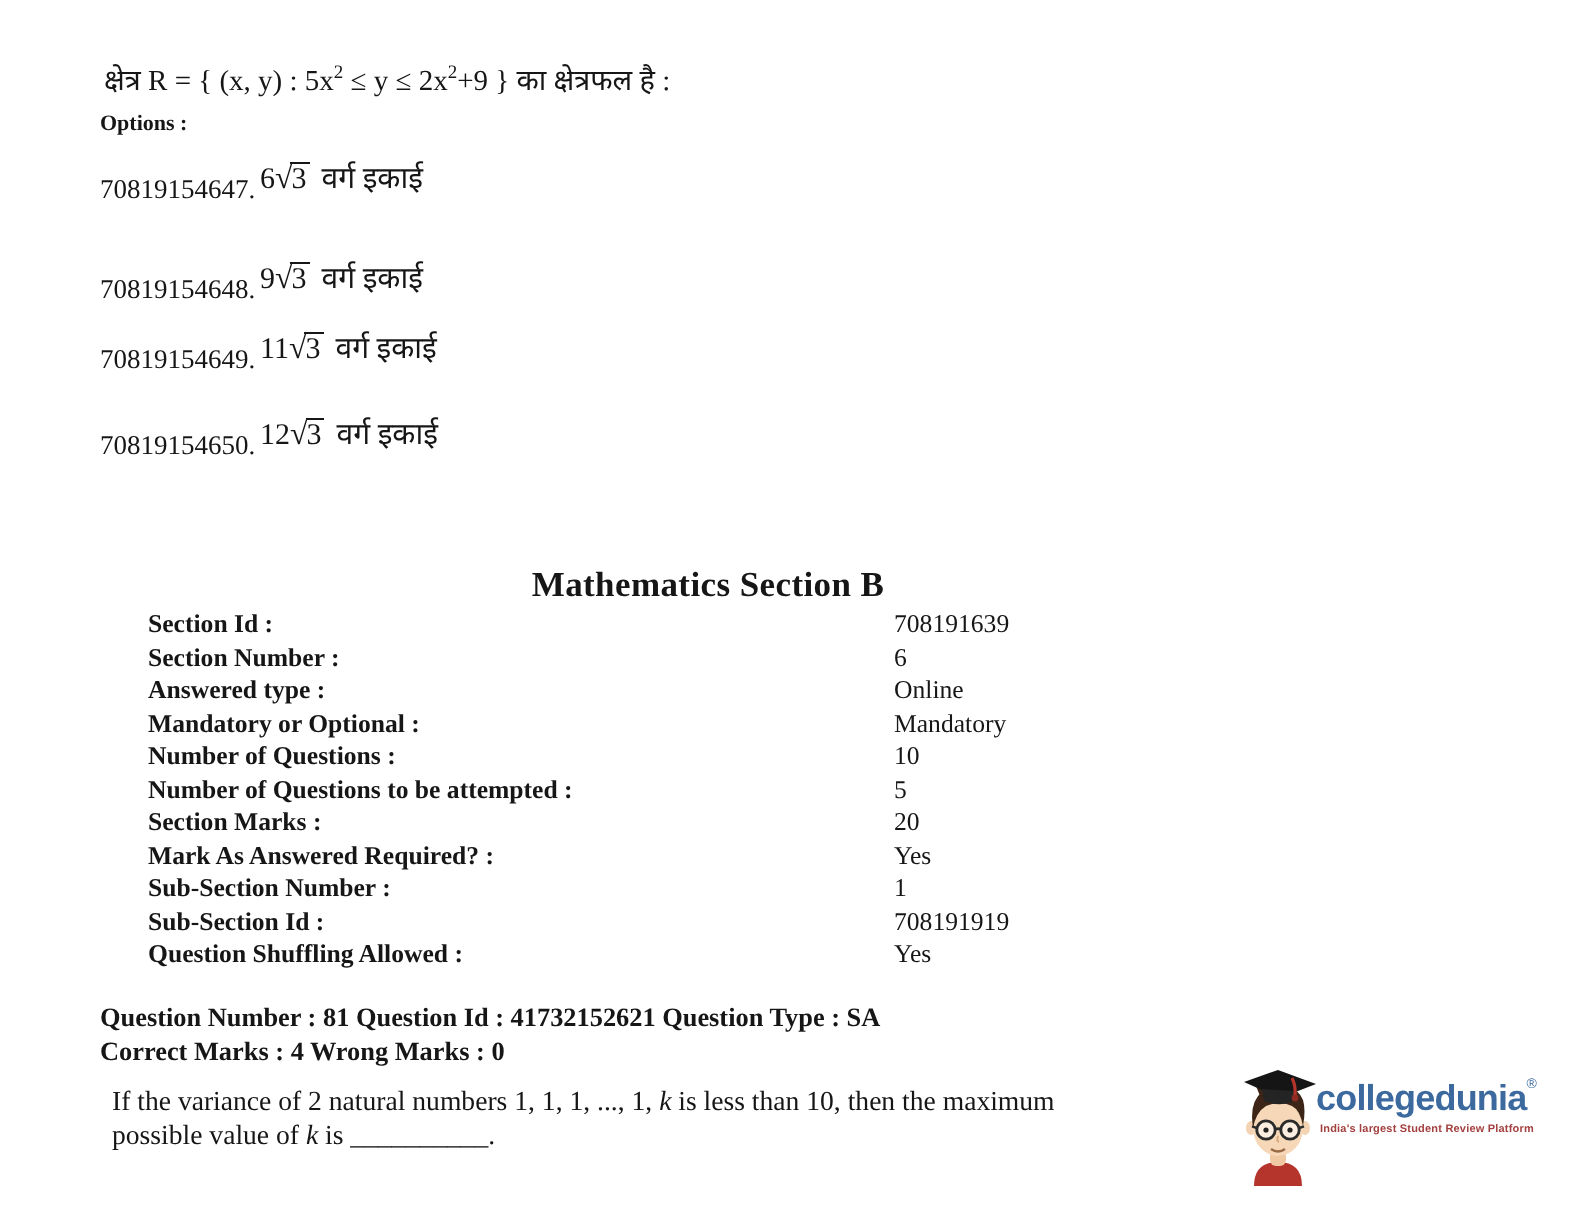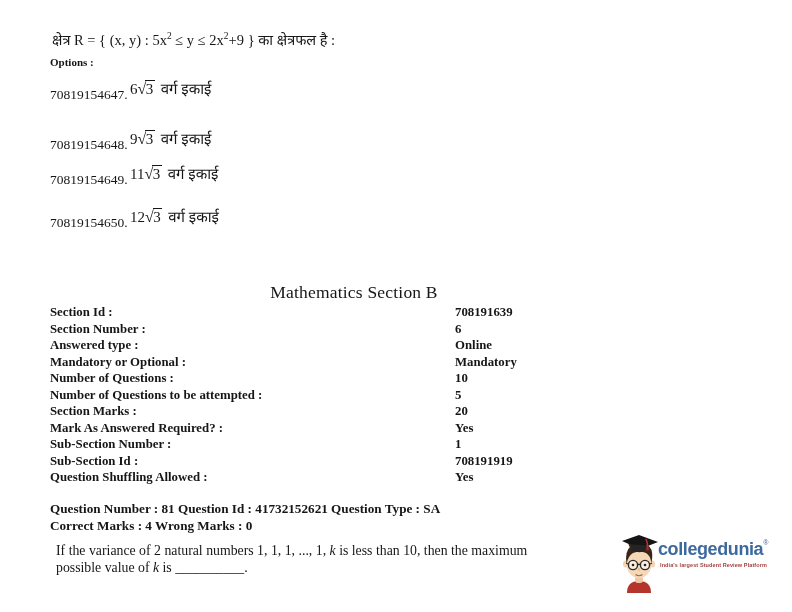--- a/index.html
+++ b/index.html
@@ -19,27 +19,27 @@
   .option { position:absolute; left:50px; height:28px; width:300px; }
   .opt-1 { top:78px; } .opt-2 { top:108px;margin-top:20px; } .opt-3 { top:163px; } .opt-4 { top:206px; }
   .option .oid { position:absolute; left:0; top:9px; font-size:13.5px; white-space:nowrap; }
   .option .omath { position:absolute; left:80px; top:0; font-size:15px; white-space:nowrap; }
   .sqrt-sym { font-size:16px; letter-spacing:-1px; }
   .sqrt-rad { border-top:1.3px solid #161616; padding:0 1.5px 0 0.5px; }
   .omath .unit { margin-left:6px; }
   
   .section-heading {
     position:absolute; left:0; top:282px; width:708px; text-align:center;
-    font-weight:normal; font-size:17.5px; letter-spacing:0.2px;
+    font-weight:bold; font-size:17.5px; letter-spacing:0.2px;
   }
   
   .info-table { position:absolute; left:50px; top:305px; width:520px; }
-  .info-row { position:relative; height:16.55px; font-size:12.8px; }
+  .info-row { position:relative; height:16.55px; font-size:12.8px;margin-left:24px; }
   .info-row .ilabel { font-weight:bold; }
-  .info-row .ivalue { position:absolute; left:405px; top:0; font-weight:bold; }
+  .info-row .ivalue { position:absolute; left:373px; top:0; font-weight:normal; }
   
   .q-meta1 { position:absolute; left:50px; top:501px; font-weight:bold; font-size:13.2px; white-space:nowrap; }
   .q-meta2 { position:absolute; left:50px; top:518px; font-weight:bold; font-size:13.2px; white-space:nowrap;text-align:right; }
   
   .q-body { position:absolute; left:56px; top:543px; width:555px; font-size:13.8px; line-height:16.5px; }
   .q-body .var { font-style:italic; }
   
   .logo { position:absolute; left:618px; top:531px; width:172px; height:66px; }
   .logo-mascot { position:absolute; left:0; top:0; width:42px; height:62px; }
   .logo-text {

